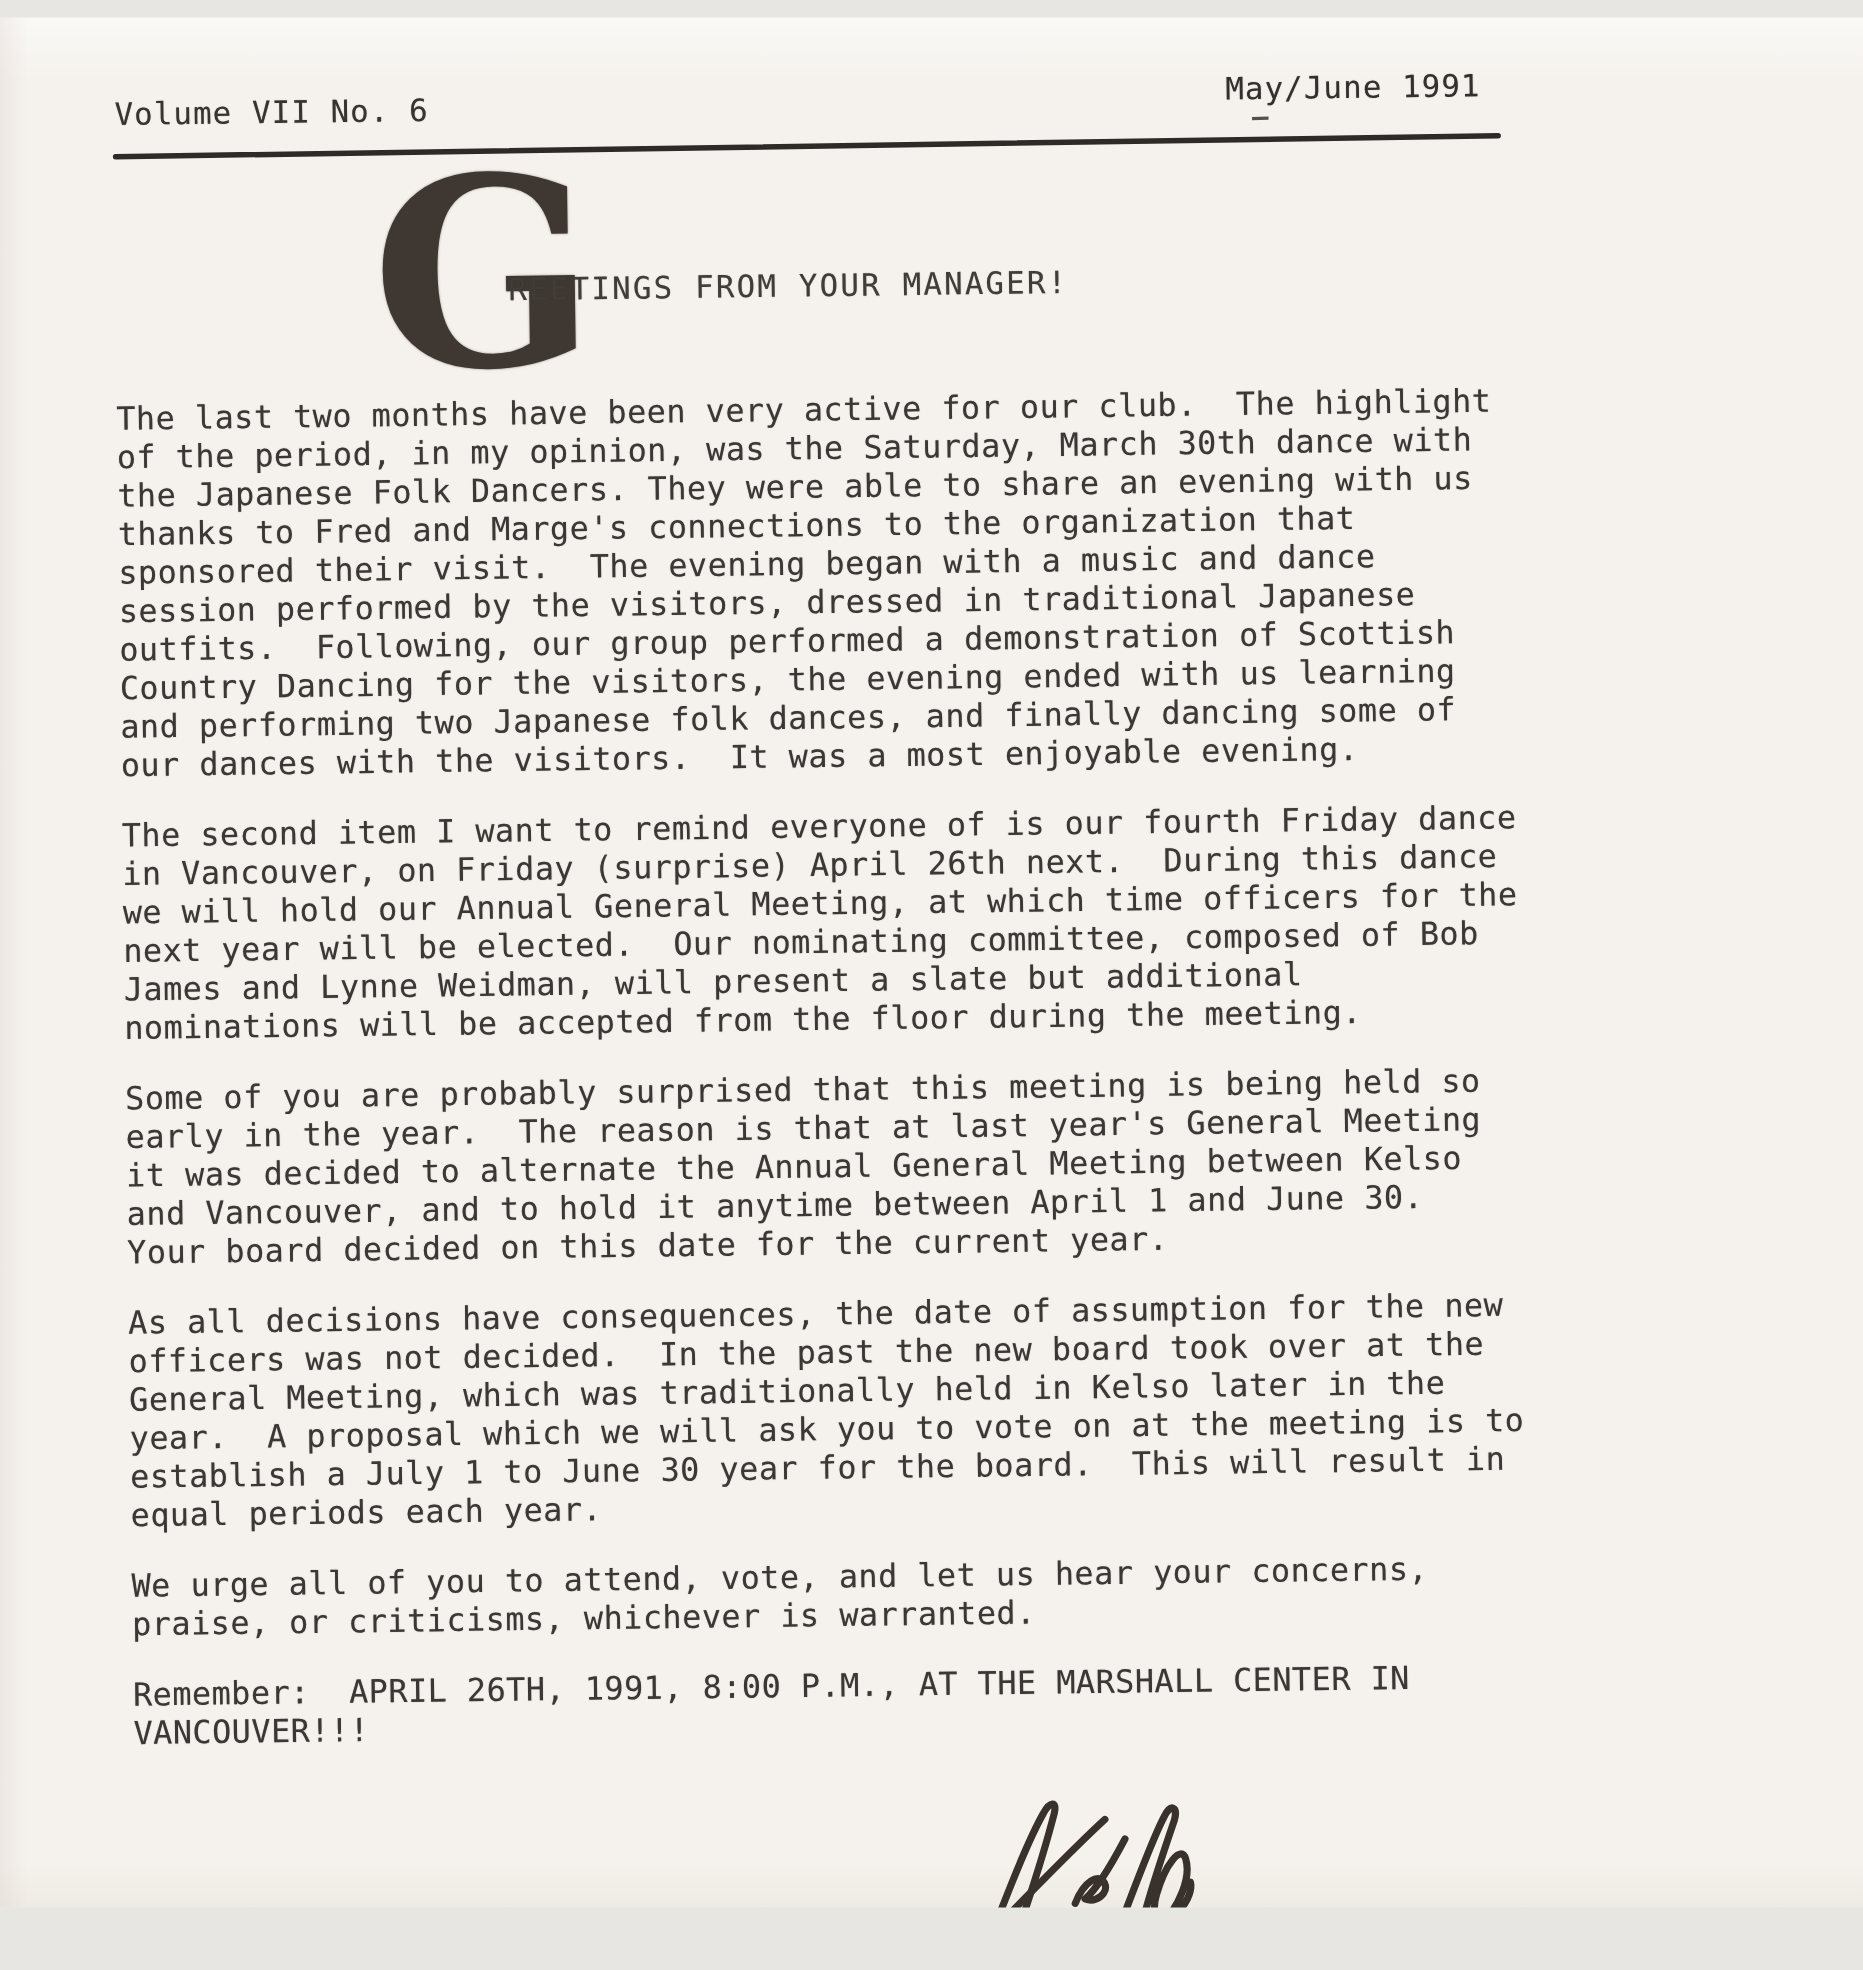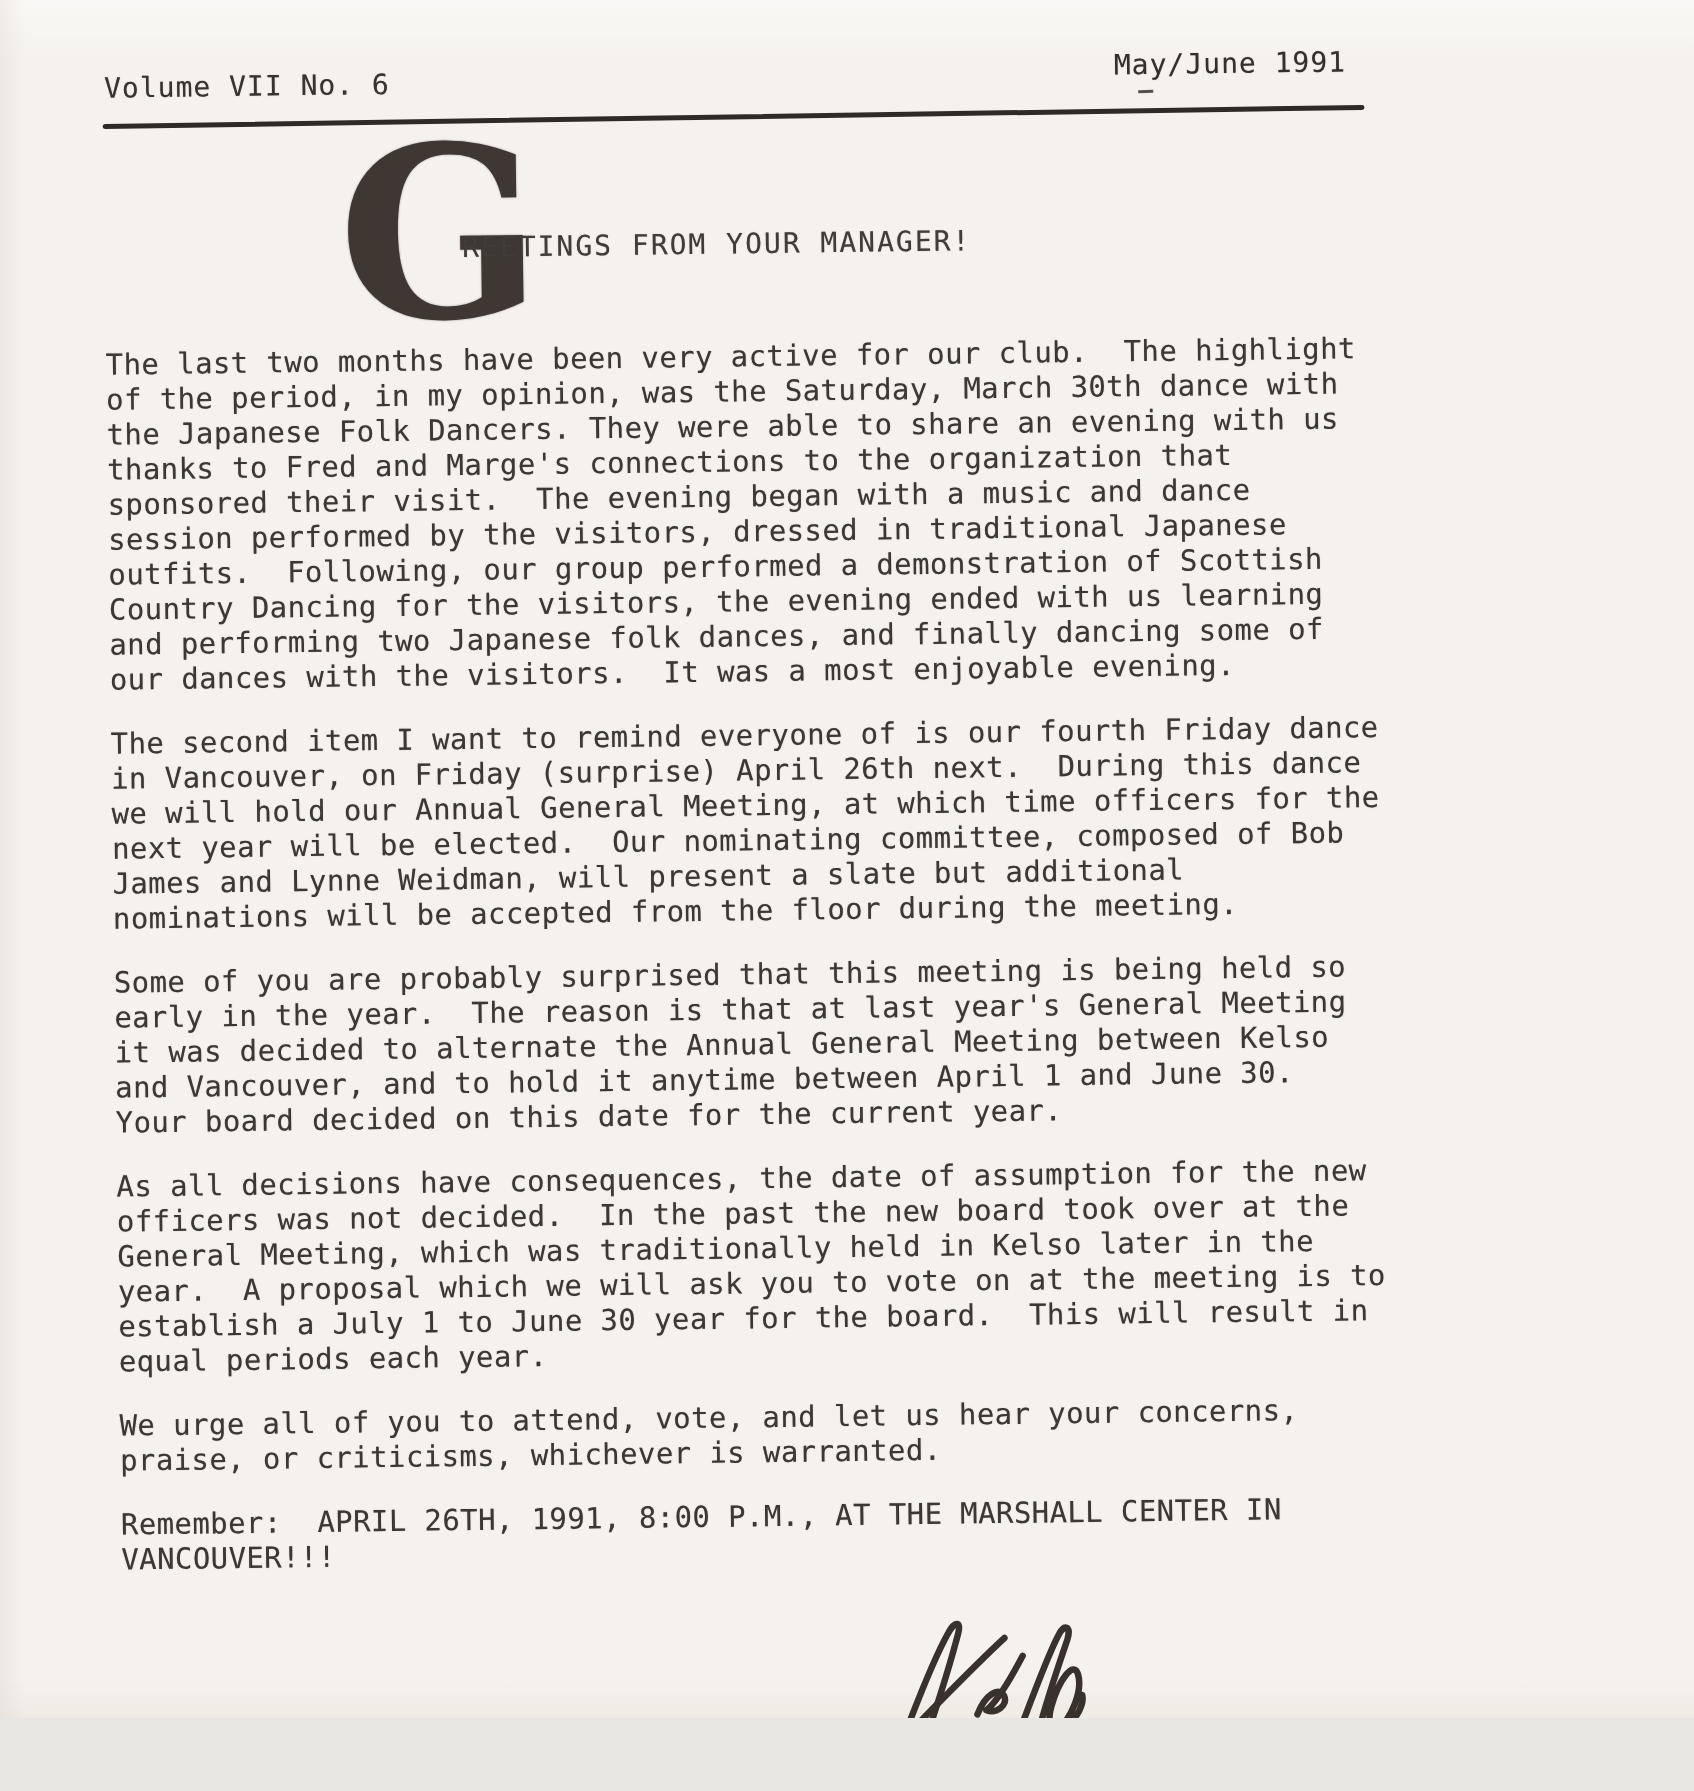--- a/index.html
+++ b/index.html
@@ -4,21 +4,21 @@
 <style>
   html, body {
     margin: 0;
     padding: 0;
     background: #e8e6e2;
   }
   .page {
     position: relative;
     width: 1694px;
     height: 1718px;
-    margin: 0 auto;
+    margin: 16px auto;
     background: #f5f2ed;
     background-image:
       linear-gradient(90deg, rgba(214,200,196,0.25) 0px, rgba(245,242,237,0) 26px),
       linear-gradient(180deg, rgba(255,255,255,0.5) 0, rgba(245,242,237,0) 60px),
       linear-gradient(0deg, rgba(226,221,212,0.35) 0, rgba(245,242,237,0) 40px);
     overflow: hidden;
     font-family: "DejaVu Sans Mono", "Liberation Mono", monospace;
     color: #3b3734;
   }
   .content {

